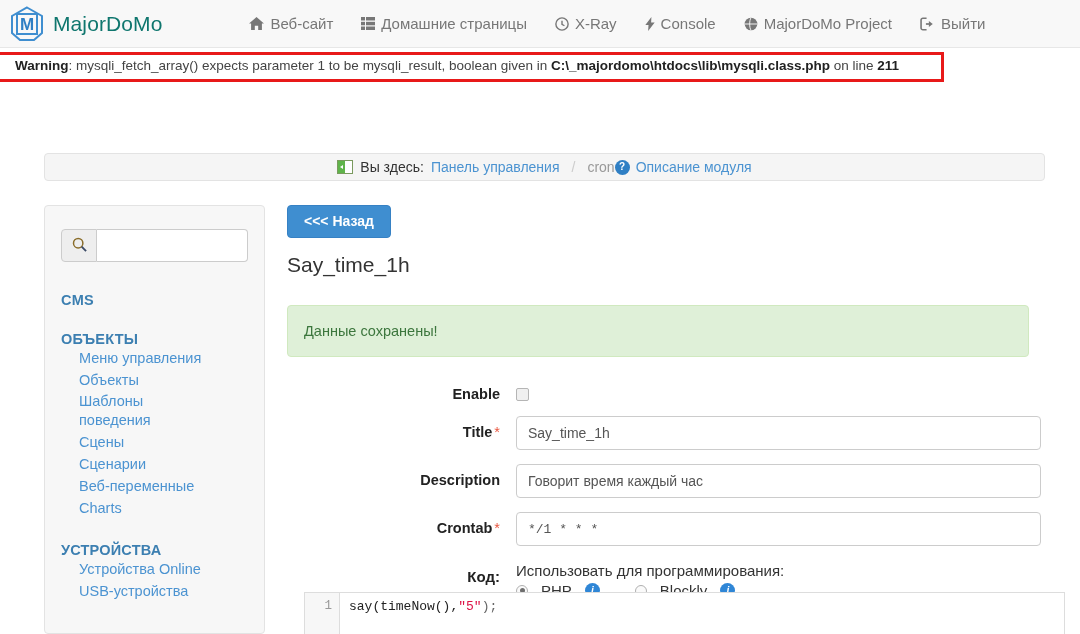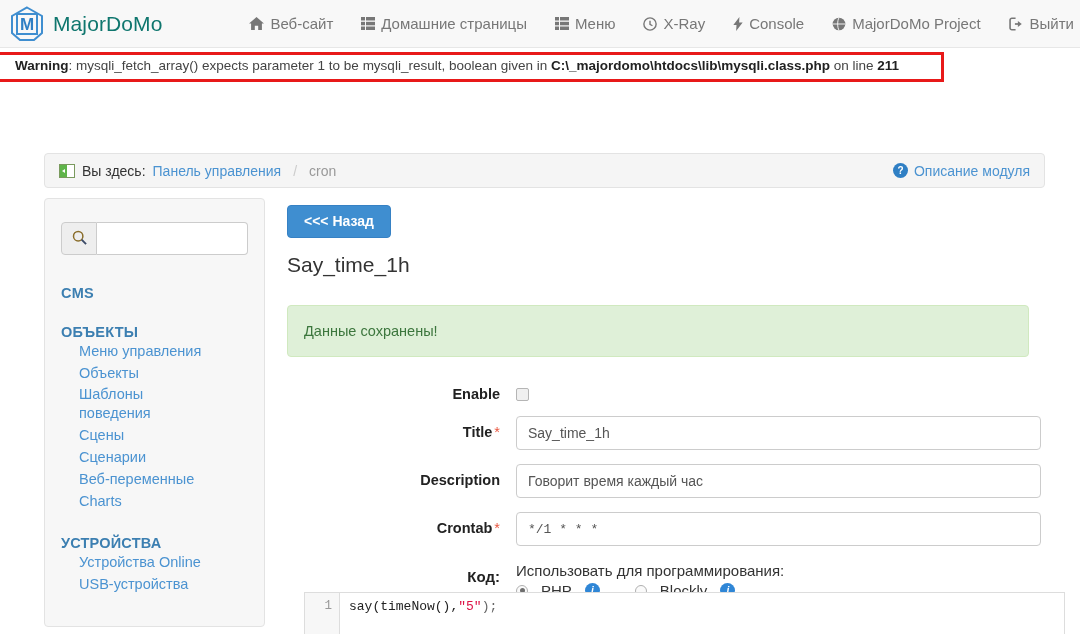--- a/index.html
+++ b/index.html
@@ -74,49 +74,49 @@
     color: #444;
     white-space: nowrap;
     line-height: 30px;
   }
   .warning-text b { color: #222; }
 
   
   .breadcrumb-bar {
     position: absolute;
     top: 153px; left: 44px;
-    width: 1001px; height: 35px;
+    width: 1001px; height: 28px;
     background: #f5f5f5;
     border: 1px solid #e3e3e3;
     border-radius: 4px;
     display: flex;
     align-items: center;
     padding: 0 14px;
-    justify-content: space-between;
+    justify-content: center;
   }
   .bc-left { display: flex; align-items: center; gap: 7px; font-size: 14px; color: #333; }
   .bc-icon { width: 16px; height: 14px; display: block; }
   .bc-link { color: #4b93d1; cursor: pointer; text-decoration: none; }
   .bc-sep { color: #ccc; padding: 0 5px; }
   .bc-current { color: #999; }
   .bc-right {
     display: flex; align-items: center; gap: 6px;
     color: #4b93d1; font-size: 14px; cursor: pointer;
   }
   .help-dot {
     width: 15px; height: 15px; border-radius: 50%;
     background: #2f7fc4; color: #fff; font-size: 10px; font-weight: bold;
     display: inline-flex; align-items: center; justify-content: center;
     line-height: 1;
   }
 
   
   .sidebar {
     position: absolute;
-    top: 198px; left: 44px;
+    top: 205px; left: 44px;
     width: 221px; height: 429px;
     background: #f7f7f7;
     border: 1px solid #e3e3e3;
     border-radius: 4px;
     overflow: hidden;
   }
   .search-group {
     display: flex;
     margin: 23px 16px 0 16px;
     height: 33px;
@@ -324,33 +324,20 @@
             <rect fill="currentColor" x="5" y="0" width="9" height="3.5"></rect>
             <rect fill="currentColor" x="0" y="4.8" width="4" height="3.5"></rect>
             <rect fill="currentColor" x="5" y="4.8" width="9" height="3.5"></rect>
             <rect fill="currentColor" x="0" y="9.5" width="4" height="3.5"></rect>
             <rect fill="currentColor" x="5" y="9.5" width="9" height="3.5"></rect>
           </svg>
       </span>
       <span>Домашние страницы</span>
     </div>
 
-    <div class="nav-link">
-      <span class="nav-ico">
-        <svg width="14" height="13" viewBox="0 0 14 13">
-            <rect fill="currentColor" x="0" y="0" width="4" height="3.5"></rect>
-            <rect fill="currentColor" x="5" y="0" width="9" height="3.5"></rect>
-            <rect fill="currentColor" x="0" y="4.8" width="4" height="3.5"></rect>
-            <rect fill="currentColor" x="5" y="4.8" width="9" height="3.5"></rect>
-            <rect fill="currentColor" x="0" y="9.5" width="4" height="3.5"></rect>
-            <rect fill="currentColor" x="5" y="9.5" width="9" height="3.5"></rect>
-          </svg>
-      </span>
-      <span>Меню</span>
-    </div>
 
     <div class="nav-link">
       <span class="nav-ico">
         <svg width="14" height="14" viewBox="0 0 16 16">
             <circle cx="8" cy="8" r="7" fill="none" stroke="currentColor" stroke-width="1.6"></circle>
             <path d="M8 4.2v4.2l2.8 1.6" fill="none" stroke="currentColor" stroke-width="1.6"></path>
           </svg>
       </span>
       <span>X-Ray</span>
     </div>

